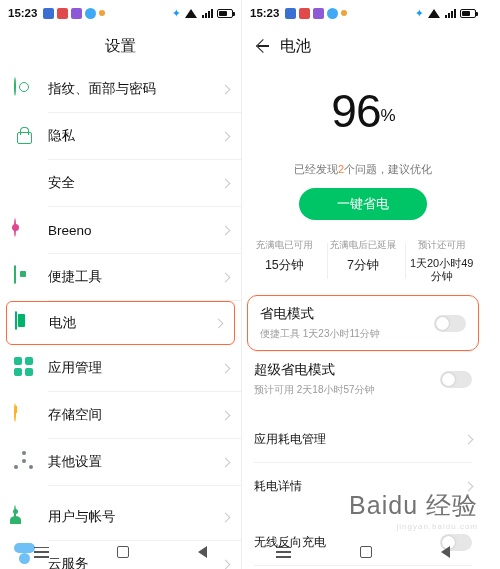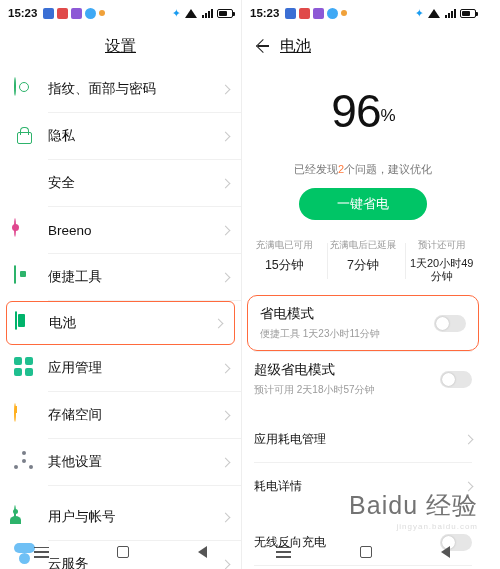--- a/index.html
+++ b/index.html
@@ -21,21 +21,21 @@
      border-left:6.5px solid transparent; border-right:6.5px solid transparent; border-bottom:9px solid #111; }
   .sig { display:flex; align-items:flex-end; gap:1px; height:10px; }
   .sig i { width:2px; background:#111; display:block; }
   .sig i:nth-child(1){height:3px} .sig i:nth-child(2){height:5px} .sig i:nth-child(3){height:7px} .sig i:nth-child(4){height:9px}
   .batt { width:16px; height:9px; border:1px solid #111; border-radius:2px; position:relative; }
   .batt:after { content:""; position:absolute; right:-3px; top:2px; width:2px; height:4px; background:#111; border-radius:0 1px 1px 0; }
   .batt i { position:absolute; left:1px; top:1px; bottom:1px; background:#111; border-radius:1px; }
 
   
   .title-bar { height:40px; display:flex; align-items:center; justify-content:center; position:relative; }
-  .title-bar .t { font-size:15.5px; color:#111; font-weight:500;text-decoration:underline; }
+  .title-bar .t { font-size:15.5px; color:#111; font-weight:500; }
   .back { position:absolute; left:12px; top:50%; transform:translateY(-50%); width:16px; height:16px; }
   .back:before { content:""; position:absolute; left:4px; top:3px; width:9px; height:9px;
      border-left:1.6px solid #222; border-bottom:1.6px solid #222; transform:rotate(45deg); }
   .back:after { content:""; position:absolute; left:4px; top:7.4px; width:11px; height:1.6px; background:#222; }
 
   
   .list { padding:0 0 0 0; }
   .row { height:46px; display:flex; align-items:center; padding:0 12px 0 14px; position:relative; }
   .row .ico { width:22px; height:22px; flex:0 0 22px; margin-right:12px; position:relative; }
   .row .lbl { font-size:13.5px; color:#111; }

